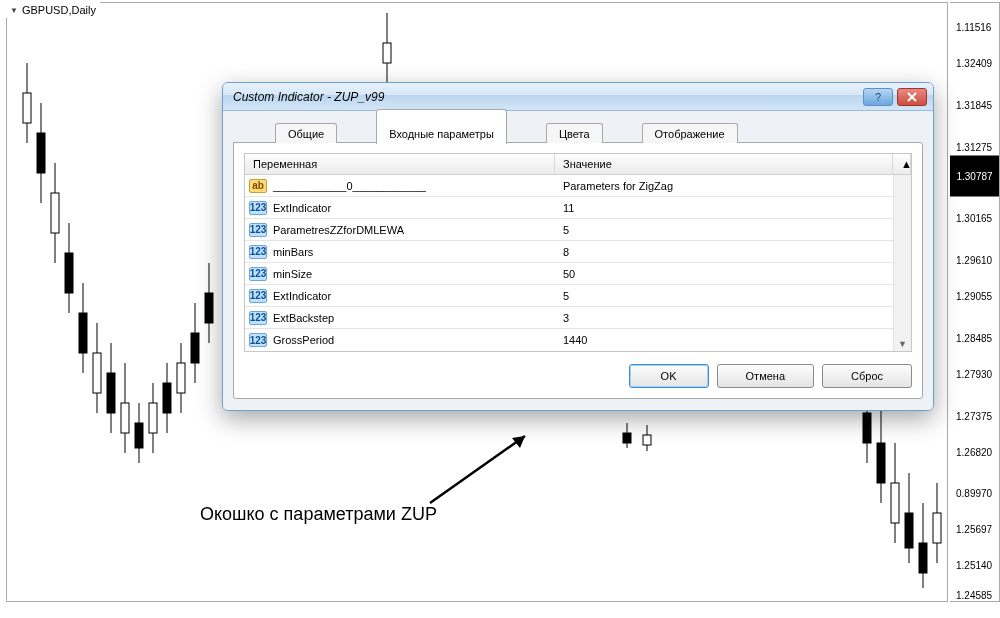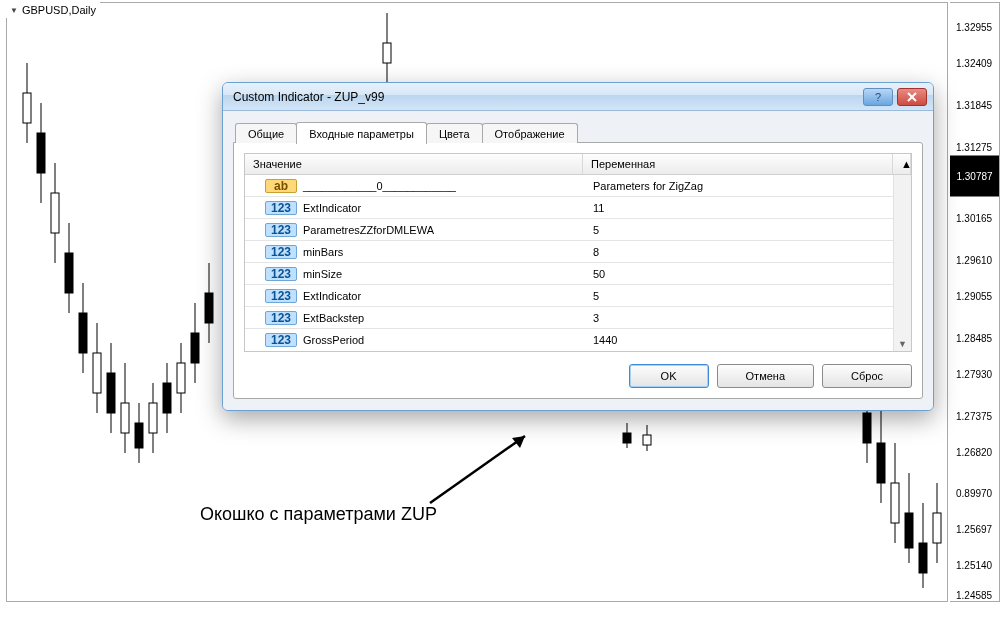--- a/index.html
+++ b/index.html
@@ -90,20 +90,21 @@
     display: flex;
     align-items: center;
     padding: 0 6px;
     border-bottom: 1px solid #9bb9d8;
   }
   .titlebar .title {
     flex: 1;
     font-size: 12px;
     color: #000;
     padding-left: 4px;
+    font-style: italic;
   }
   .win-btn {
     width: 30px;
     height: 18px;
     border-radius: 3px;
     margin-left: 4px;
     display: flex;
     align-items: center;
     justify-content: center;
     font-size: 11px;
@@ -134,25 +135,26 @@
   .tab {
     padding: 4px 12px 3px 12px;
     font-size: 11px;
     border: 1px solid #a9a9a9;
     border-bottom: none;
     background: #f6f6f6;
     margin-right: -1px;
     border-radius: 3px 3px 0 0;
     color: #000;
     position: relative;
+    margin-left: 40px;
   }
   .tab.active {
     background: #fff;
     z-index: 3;
-    padding-top: 5px;
+    padding-top: 18px;
     padding-bottom: 4px;
     top: 1px;
   }
   .tab-content {
     border: 1px solid #a9a9a9;
     background: #fff;
     padding: 10px;
     border-radius: 0 3px 3px 3px;
     position: relative;
     top: -1px;
@@ -181,28 +183,28 @@
   }
   .param-row {
     display: flex;
     border-bottom: 1px solid #e5e5e5;
     font-size: 11px;
     align-items: center;
     height: 22px;
   }
   .param-row:last-child { border-bottom: none; }
   .param-icon {
-    width: 32px;
+    width: 18px;
     height: 14px;
-    margin: 0 4px 0 20px;
+    margin: 0 4px 0 4px;
     display: inline-flex;
     align-items: center;
     justify-content: center;
     border-radius: 2px;
-    font-size: 12px;
+    font-size: 10px;
     font-weight: bold;
     text-align: center;
   }
   .param-icon.ab {
     background: #ffd978;
     border: 1px solid #c7a030;
     color: #7a4e00;
   }
   .param-icon.num {
     background: #bfe0ff;
@@ -323,21 +325,21 @@
     </g>
   </svg>
 </div>
 
 <div class="chart-title-bar">
   <span class="tri">▼</span>
   <span>GBPUSD,Daily</span>
 </div>
 
 <div class="price-scale">
-  <div class="price-tick" style="top:4%">1.32955</div>
+  <div class="price-tick" style="top:4%">1.11516</div>
   <div class="price-tick" style="top:10%">1.32409</div>
   <div class="price-tick" style="top:17%">1.31845</div>
   <div class="price-tick" style="top:24%">1.31275</div>
   <div class="price-tick current" style="top:29%">1.30787</div>
   <div class="price-tick" style="top:36%">1.30165</div>
   <div class="price-tick" style="top:43%">1.29610</div>
   <div class="price-tick" style="top:49%">1.29055</div>
   <div class="price-tick" style="top:56%">1.28485</div>
   <div class="price-tick" style="top:62%">1.27930</div>
   <div class="price-tick" style="top:69%">1.27375</div>
@@ -368,22 +370,22 @@
   <div class="dialog-body">
     <div class="tabstrip">
       <div class="tab">Общие</div>
       <div class="tab active">Входные параметры</div>
       <div class="tab">Цвета</div>
       <div class="tab">Отображение</div>
     </div>
     <div class="tab-content">
       <div class="params-box">
         <div class="params-header">
+          <div class="col col-name">Переменная</div>
           <div class="col col-value">Значение</div>
-          <div class="col col-name">Переменная</div>
           <div class="col col-scroll">▲</div>
         </div>
         <div style="display:flex">
           <div class="params-rows" style="flex:1">
             <div class="param-row">
               <span class="param-icon ab">ab</span>
               <span class="param-name">____________0____________</span>
               <span class="param-value">Parameters for ZigZag</span>
             </div>
             <div class="param-row">

